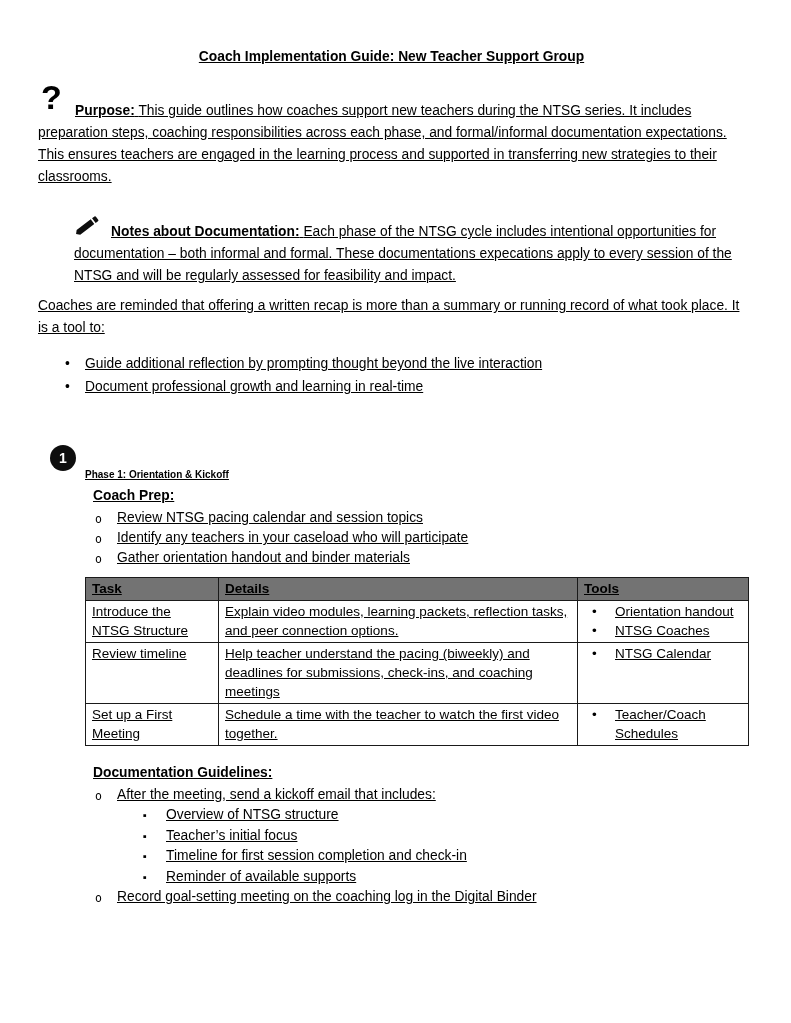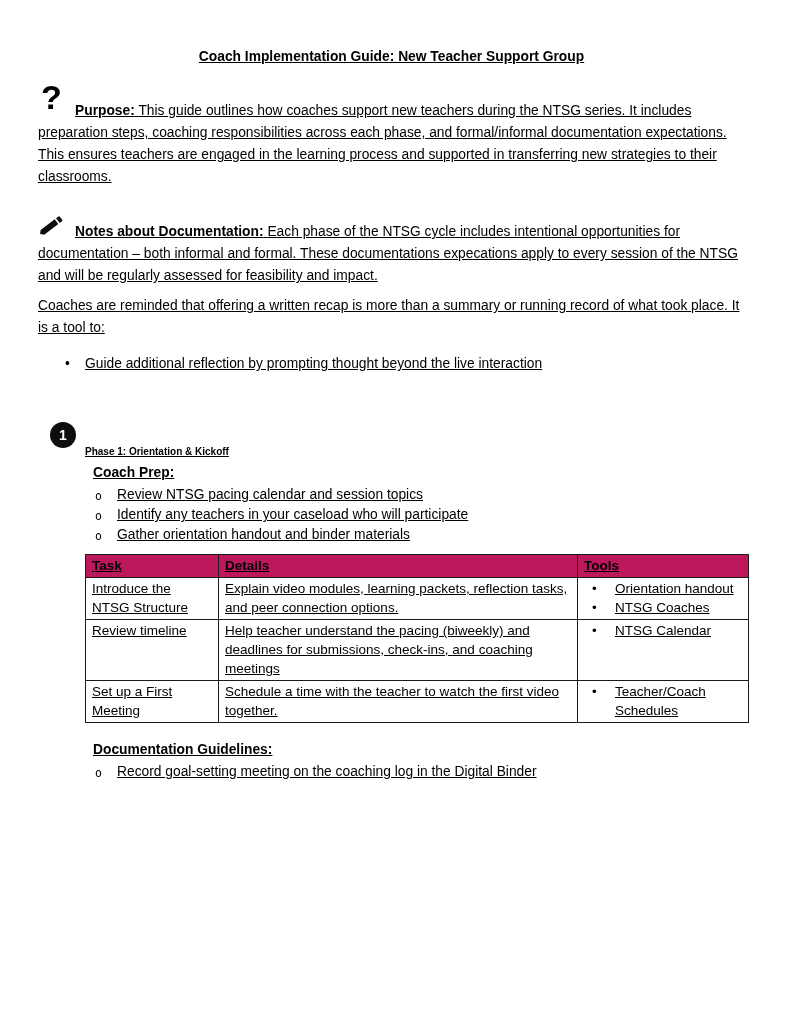--- a/index.html
+++ b/index.html
@@ -23,21 +23,21 @@
     text-align:center;
     line-height:22px;
   }
   p { margin:0; }
   .purpose { margin-top:32px; position:relative; text-indent:37px; }
   .q-icon {
     position:absolute; left:3px; top:-14px;
     font-size:34px; font-weight:600; text-indent:0;
     font-family:"Liberation Sans", sans-serif;
   }
-  .notes { margin-top:33px; position:relative; text-indent:37px; }
+  .notes { margin-top:33px; position:relative; text-indent:37px;margin-left:36px; }
   .pen-icon { position:absolute; left:0px; top:-9px; text-indent:0; }
   .coaches { margin-top:8px; }
 
   ul { margin:0; padding:0; list-style:none; }
   .disc-list { margin-top:13px; }
   .disc-list li { position:relative; padding-left:47px; line-height:23px; }
   .disc-list li::before { content:"•"; position:absolute; left:27px; }
 
   .phase-head { position:relative; margin-top:66px; padding-left:47px; }
   .circle-num {
@@ -67,21 +67,21 @@
     font-size:13.5px;
     table-layout:fixed;
   }
   .phase-table th, .phase-table td {
     border:1px solid #1a1a1a;
     padding:1px 6px 2px 6px;
     vertical-align:top;
     line-height:19px;
     text-align:left;
   }
-  .phase-table th { background:#be185d; font-weight:bold;margin-left:45px; }
+  .phase-table th { background:#737373; font-weight:bold;margin-left:45px; }
   .col-task  { width:133px; }
   .col-det   { width:359px; }
   .col-tools { width:171px; }
   .tool-list li { position:relative; padding-left:31px; line-height:19px; }
   .tool-list li::before { content:"•"; position:absolute; left:8px; }
 
   .doc-block { margin-top:16px; }
 </style>
 </head>
 <body>
@@ -103,20 +103,21 @@
       </svg>
     </span>
     <b>Notes about Documentation:</b>
     <span>Each phase of the NTSG cycle includes intentional opportunities for documentation – both informal and formal. These documentations expecations apply to every session of the NTSG and will be regularly assessed for feasibility and impact.</span>
   </p>
 
   <p class="coaches">Coaches are reminded that offering a written recap is more than a summary or running record of what took place. It is a tool to:</p>
 
   <ul class="disc-list">
     <li>Guide additional reflection by prompting thought beyond the live interaction</li>
+    <li>Document professional growth and learning in real-time</li>
   </ul>
 
   <div class="phase-head">
     <span class="circle-num">1</span>
     <div class="phase-title">Phase 1: Orientation &amp; Kickoff</div>
   </div>
 
   <div class="sub-label">Coach Prep:</div>
 
   <ul class="o-list">
@@ -167,18 +168,27 @@
           </ul>
         </td>
       </tr>
     </tbody>
   </table>
 
   <div class="doc-block">
     <div class="sub-label">Documentation Guidelines:</div>
     <ul class="o-list">
       <li>
+        <span>After the meeting, send a kickoff email that includes:</span>
+        <ul class="sq-list">
+          <li>Overview of NTSG structure</li>
+          <li>Teacher’s initial focus</li>
+          <li>Timeline for first session completion and check-in</li>
+          <li>Reminder of available supports</li>
+        </ul>
+      </li>
+      <li>
         <span>Record goal-setting meeting on the coaching log in the Digital Binder</span>
       </li>
     </ul>
   </div>
 
 </div>
 
 </body></html>

